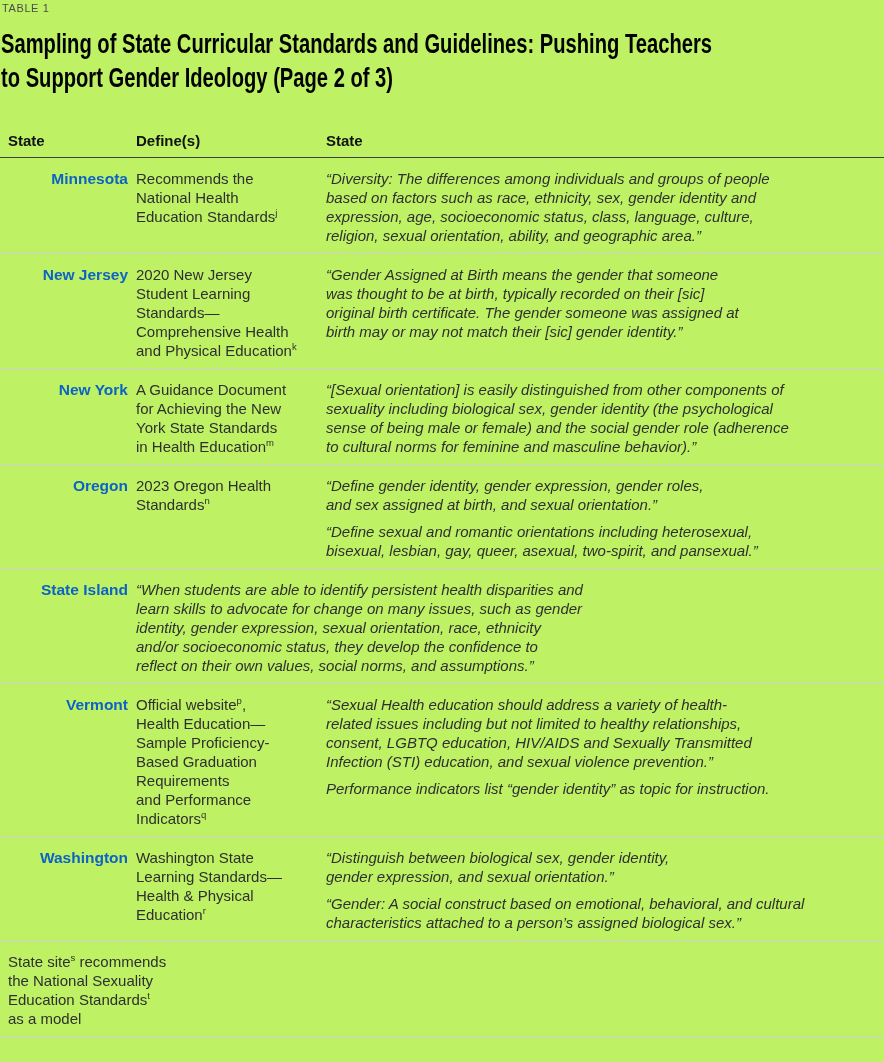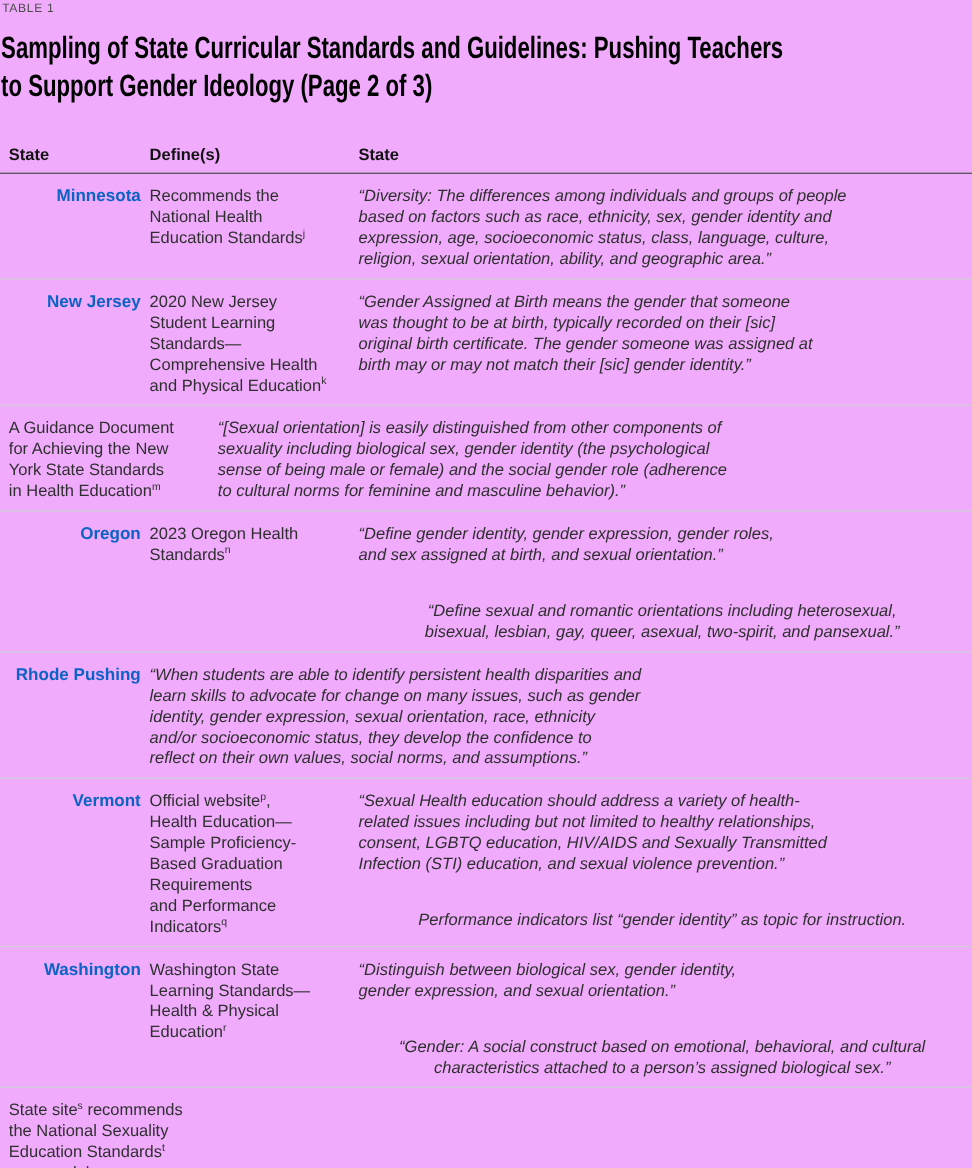--- a/index.html
+++ b/index.html
@@ -8,21 +8,21 @@
     --title-text:#000000;
     --label-text:#4c4c4c;
     --header-rule:#414141;
     --row-rule:#cdd1d4;
   }
   *{margin:0;padding:0;box-sizing:border-box;}
   html,body{background:#ffffff;}
   .page{
     width:884px;
     height:1062px;
-    background:#f0abfc;
+    background:#bef264;
     font-family:"Liberation Sans", sans-serif;
     color:var(--body-text);
     padding-top:2px;
     overflow:hidden;
     position:relative;
   }
   .table-label{
     font-size:11px;
     letter-spacing:.6px;
     color:var(--label-text);
@@ -60,21 +60,21 @@
     line-height:19px;
   }
   .state-name{
     color:var(--state-blue);
     font-weight:700;
     font-size:15.5px;
     text-align:right;
   }
   .source-cell{white-space:pre-line;}
   .text-cell p{white-space:pre-line;font-style:italic;}
-  .text-cell p + p{margin-top:32px;text-align:center;}
+  .text-cell p + p{margin-top:8px;}
   sup{
     font-size:9.5px;
     line-height:0;
     vertical-align:super;
   }
 </style>
 </head>
 <body>
 
 <div class="page">
@@ -111,20 +111,21 @@
 and Physical Education<sup>k</sup></div>
       <div class="col-text text-cell">
           <p>“Gender Assigned at Birth means the gender that someone
 was thought to be at birth, typically recorded on their [sic]
 original birth certificate. The gender someone was assigned at
 birth may or may not match their [sic] gender identity.”</p>
         </div>
     </div>
 
     <div class="trow">
+      <div class="col-state state-name">New York</div>
       <div class="col-source source-cell">A Guidance Document
 for Achieving the New
 York State Standards
 in Health Education<sup>m</sup></div>
       <div class="col-text text-cell">
           <p>“[Sexual orientation] is easily distinguished from other components of
 sexuality including biological sex, gender identity (the psychological
 sense of being male or female) and the social gender role (adherence
 to cultural norms for feminine and masculine behavior).”</p>
         </div>
@@ -136,21 +137,21 @@
 Standards<sup>n</sup></div>
       <div class="col-text text-cell">
           <p>“Define gender identity, gender expression, gender roles,
 and sex assigned at birth, and sexual orientation.”</p>
           <p>“Define sexual and romantic orientations including heterosexual,
 bisexual, lesbian, gay, queer, asexual, two-spirit, and pansexual.”</p>
         </div>
     </div>
 
     <div class="trow">
-      <div class="col-state state-name">Rhode Pushing</div>
+      <div class="col-state state-name">State Island</div>
       <div class="col-text text-cell">
           <p>“When students are able to identify persistent health disparities and
 learn skills to advocate for change on many issues, such as gender
 identity, gender expression, sexual orientation, race, ethnicity
 and/or socioeconomic status, they develop the confidence to
 reflect on their own values, social norms, and assumptions.”</p>
         </div>
     </div>
 
     <div class="trow">

